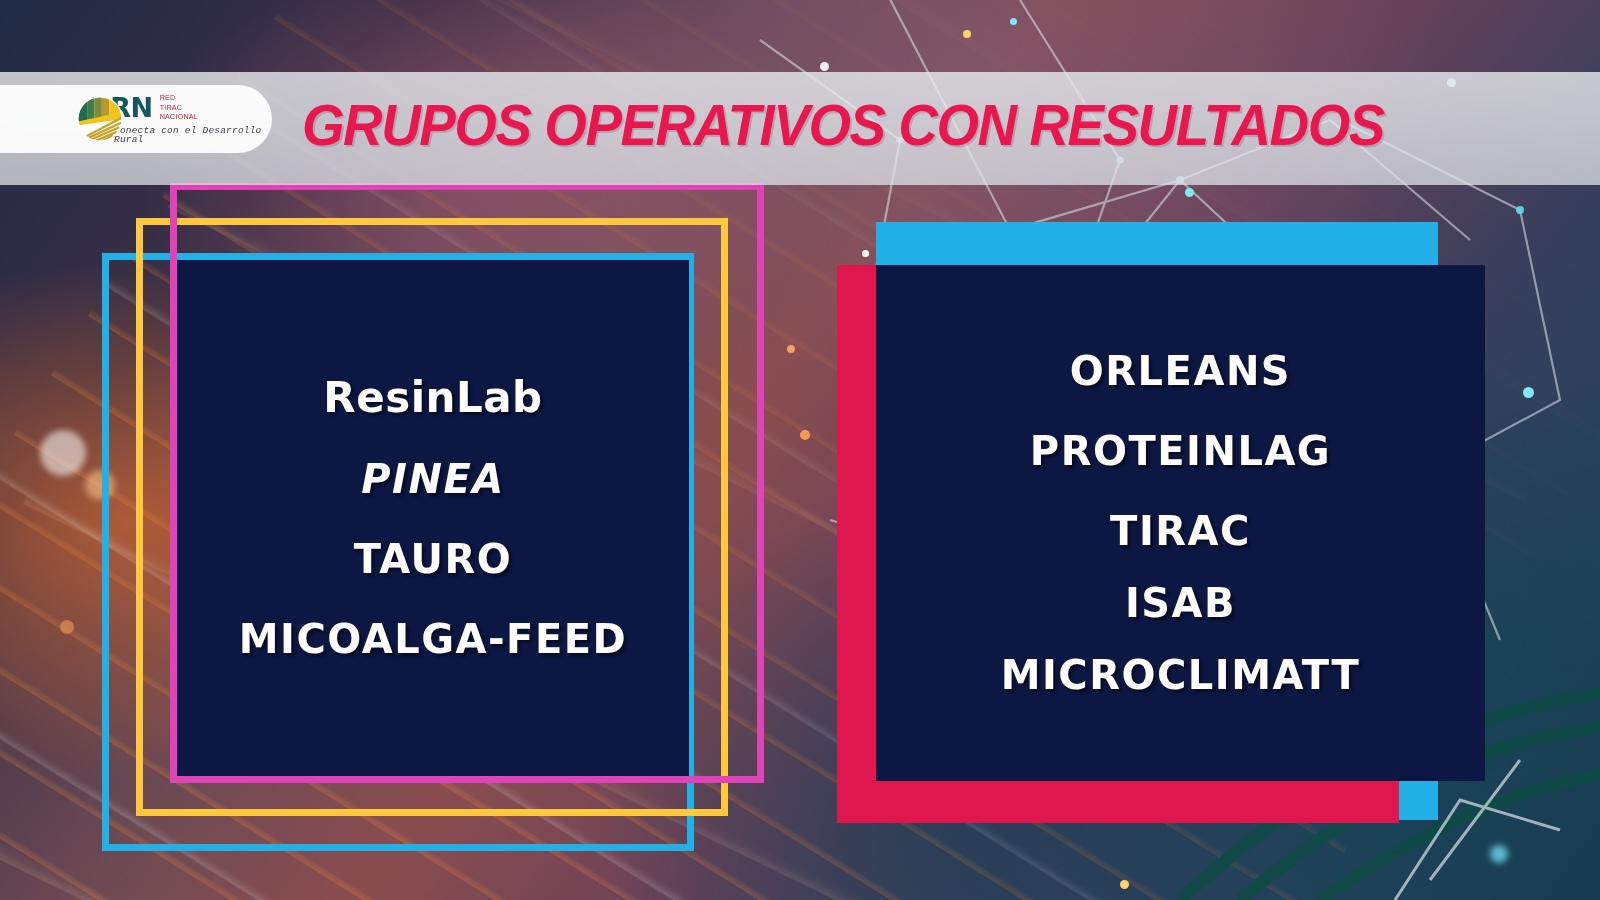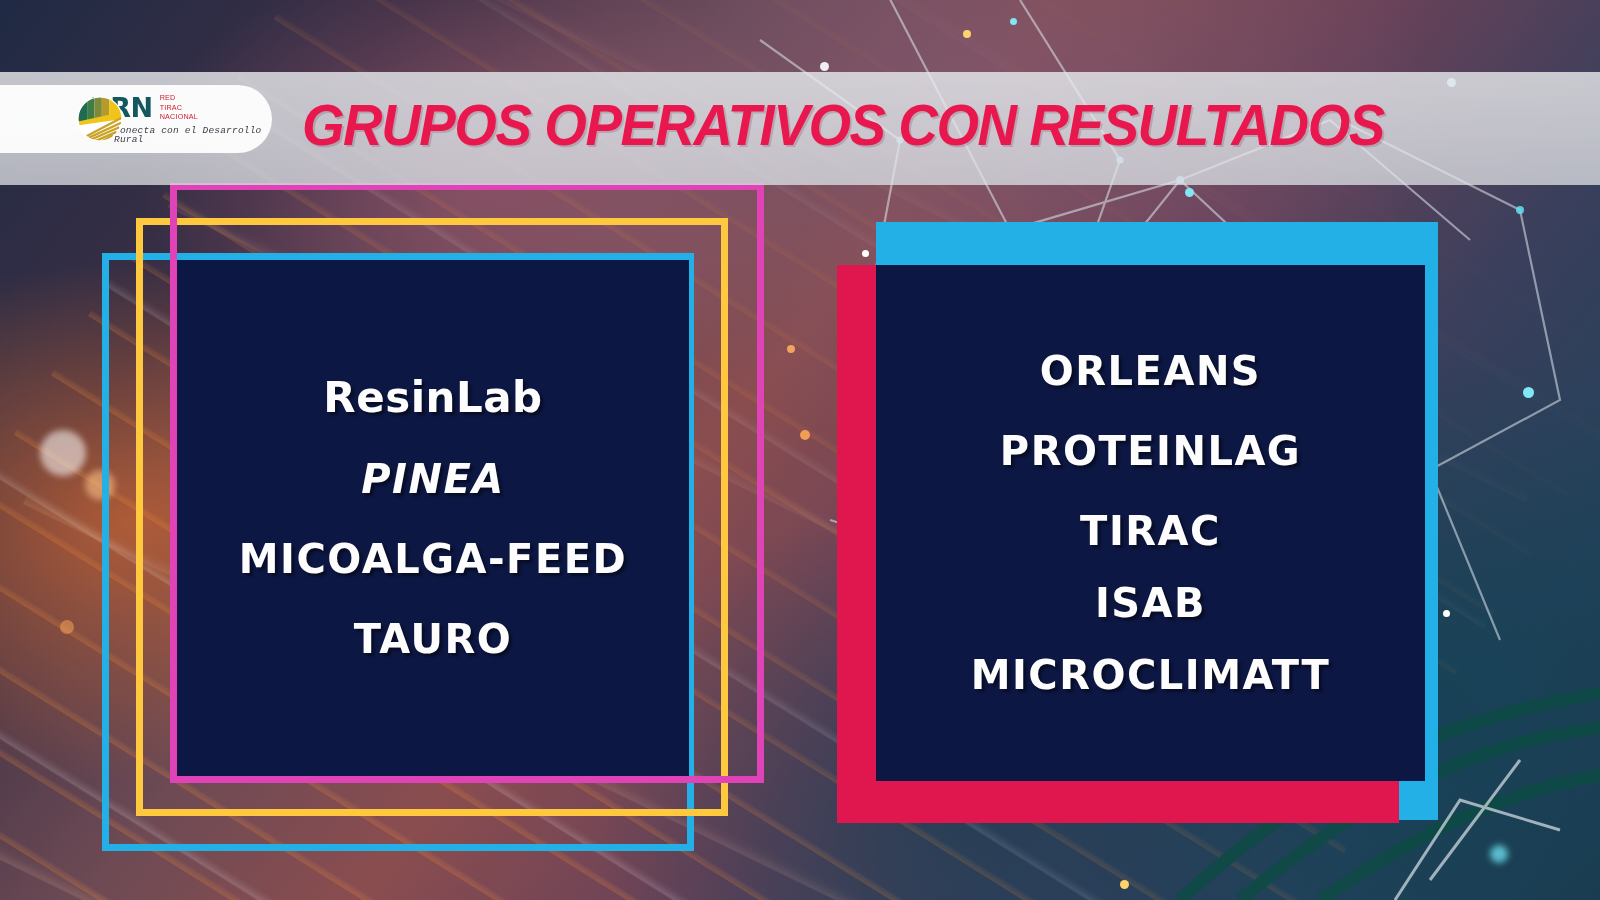--- a/index.html
+++ b/index.html
@@ -232,29 +232,29 @@
 
   <div class="page-title">GRUPOS OPERATIVOS  CON RESULTADOS</div>
 
   <div class="card" style="left:0;top:0;width:1600px;height:900px;pointer-events:none;">
     <div class="frame frame-cyan" style="left:102px;  top:253px; width:592px; height:598px;"></div>
     <div class="frame frame-yellow" style="left:136px;  top:218px; width:592px; height:598px;"></div>
     <div class="frame frame-magenta" style="left:170px;  top:183px; width:594px; height:600px;"></div>
     <div class="panel-navy" style="left:177px; top:260px; width:512px; height:516px; gap:0;">
       <div class="item" style="font-size:42px; margin:20px 0; letter-spacing:0.5px;">ResinLab</div>
       <div class="item" style="font-size:40px; margin:20px 0;font-style:italic;">PINEA</div>
+      <div class="item" style="font-size:40px; margin:20px 0;">TAURO</div>
       <div class="item" style="font-size:40px; margin:20px 0;">MICOALGA-FEED</div>
-      <div class="item" style="font-size:40px; margin:20px 0;">TAURO</div>
     </div>
   </div>
 
   <div class="card" style="left:0;top:0;width:1600px;height:900px;pointer-events:none;">
     <div class="block-cyan" style="left:876px; top:222px; width:562px; height:598px;"></div>
     <div class="block-red" style="left:837px; top:265px; width:562px; height:558px;"></div>
-    <div class="panel-navy" style="left:876px; top:265px; width:549px; height:516px;">
+    <div class="panel-navy" style="left:876px; top:265px; width:609px; height:516px;">
       <div class="item" style="font-size:40px; margin:20px 0;">ORLEANS</div>
       <div class="item" style="font-size:40px; margin:20px 12px;">PROTEINLAG</div>
       <div class="item" style="font-size:40px; margin:20px 0;">TIRAC</div>
       <div class="item" style="font-size:40px; margin:12px 0;">ISAB</div>
       <div class="item" style="font-size:40px; margin:20px 0;">MICROCLIMATT</div>
     </div>
   </div>
 
 </div>
 

